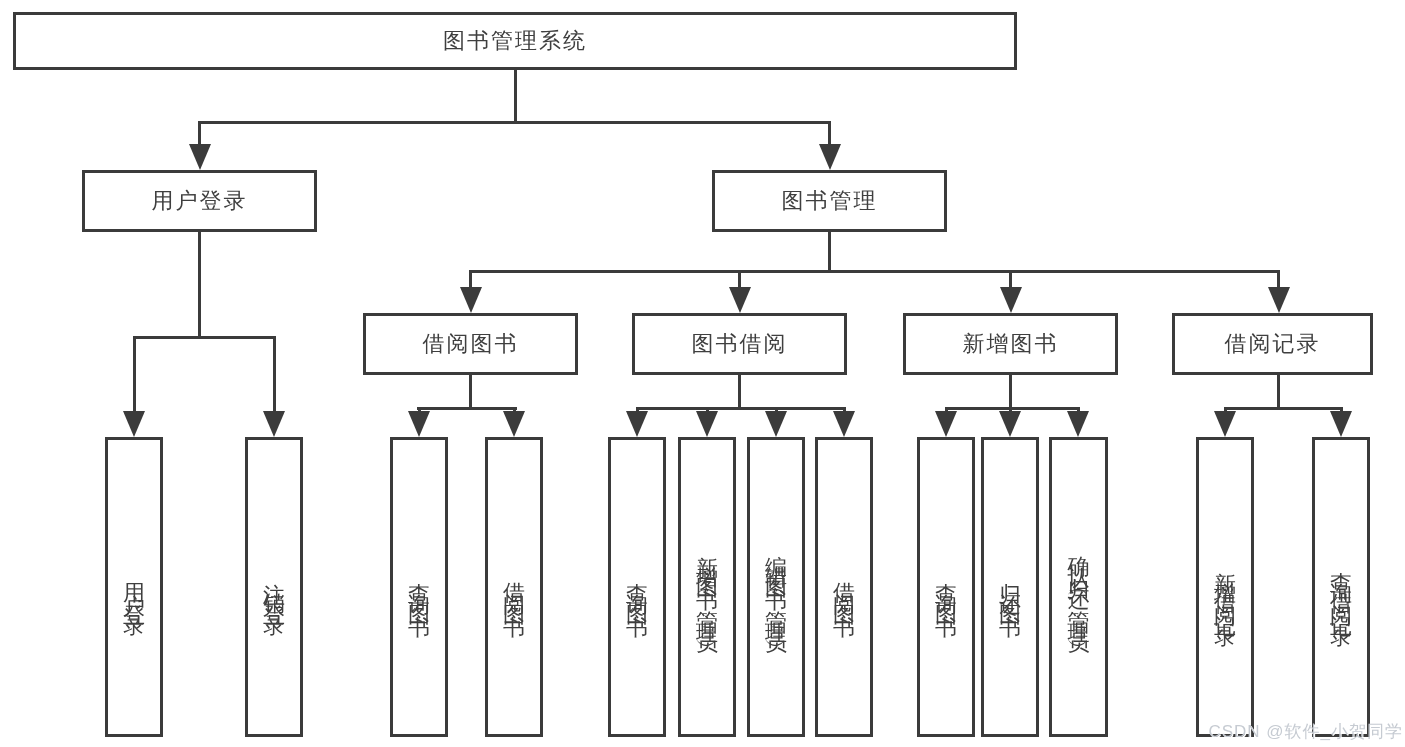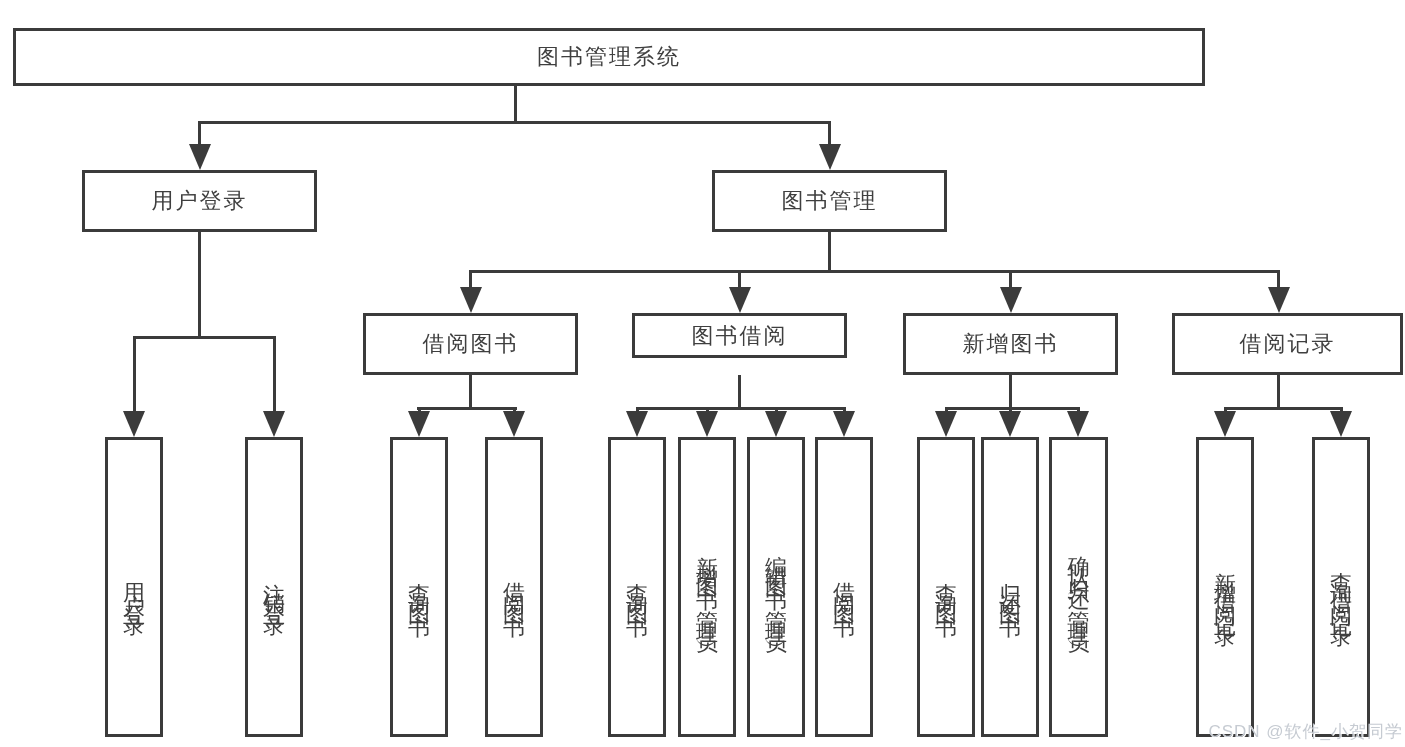--- a/index.html
+++ b/index.html
@@ -52,21 +52,21 @@
     color:var(--wm);
     text-shadow:1px 1px 0 #ffffff;
     z-index:3;
   }
 </style>
 </head>
 <body>
 
 <div class="canvas">
 
-  <div class="box" style="left:13px;top:28px;width:1192px;height:58px;justify-content:center;">
+  <div class="box" style="left:13px;top:12px;width:1004px;height:58px;justify-content:center;">
     <span>图书管理系统</span>
   </div>
 
   <div class="vl" style="left:514px;top:70px;width:3px;height:54px;"></div>
   <div class="hl" style="left:198px;top:121px;width:633px;height:3px;"></div>
   <div class="vl" style="left:198px;top:121px;width:3px;height:28px;"></div>
   <div class="ar" style="left:189px;top:144px;"></div>
   <div class="vl" style="left:828px;top:121px;width:3px;height:28px;"></div>
   <div class="ar" style="left:819px;top:144px;"></div>
 
@@ -91,27 +91,27 @@
   <div class="vl" style="left:738px;top:270px;width:3px;height:21px;"></div>
   <div class="ar" style="left:729px;top:287px;"></div>
   <div class="vl" style="left:1009px;top:270px;width:3px;height:21px;"></div>
   <div class="ar" style="left:1000px;top:287px;"></div>
   <div class="vl" style="left:1277px;top:270px;width:3px;height:21px;"></div>
   <div class="ar" style="left:1268px;top:287px;"></div>
 
   <div class="box" style="left:363px;top:313px;width:215px;height:62px;">
     <span>借阅图书</span>
   </div>
-  <div class="box" style="left:632px;top:313px;width:215px;height:45px;">
+  <div class="box" style="left:632px;top:313px;width:215px;height:62px;">
     <span>图书借阅</span>
   </div>
   <div class="box" style="left:903px;top:313px;width:215px;height:62px;">
     <span>新增图书</span>
   </div>
-  <div class="box" style="left:1172px;top:313px;width:231px;height:62px;">
+  <div class="box" style="left:1172px;top:313px;width:201px;height:62px;">
     <span>借阅记录</span>
   </div>
 
   <div class="vl" style="left:469px;top:375px;width:3px;height:35px;"></div>
   <div class="hl" style="left:417px;top:407px;width:100px;height:3px;"></div>
   <div class="vl" style="left:418px;top:407px;width:3px;height:8px;"></div>
   <div class="ar" style="left:408px;top:411px;"></div>
   <div class="vl" style="left:513px;top:407px;width:3px;height:8px;"></div>
   <div class="ar" style="left:503px;top:411px;"></div>
 

